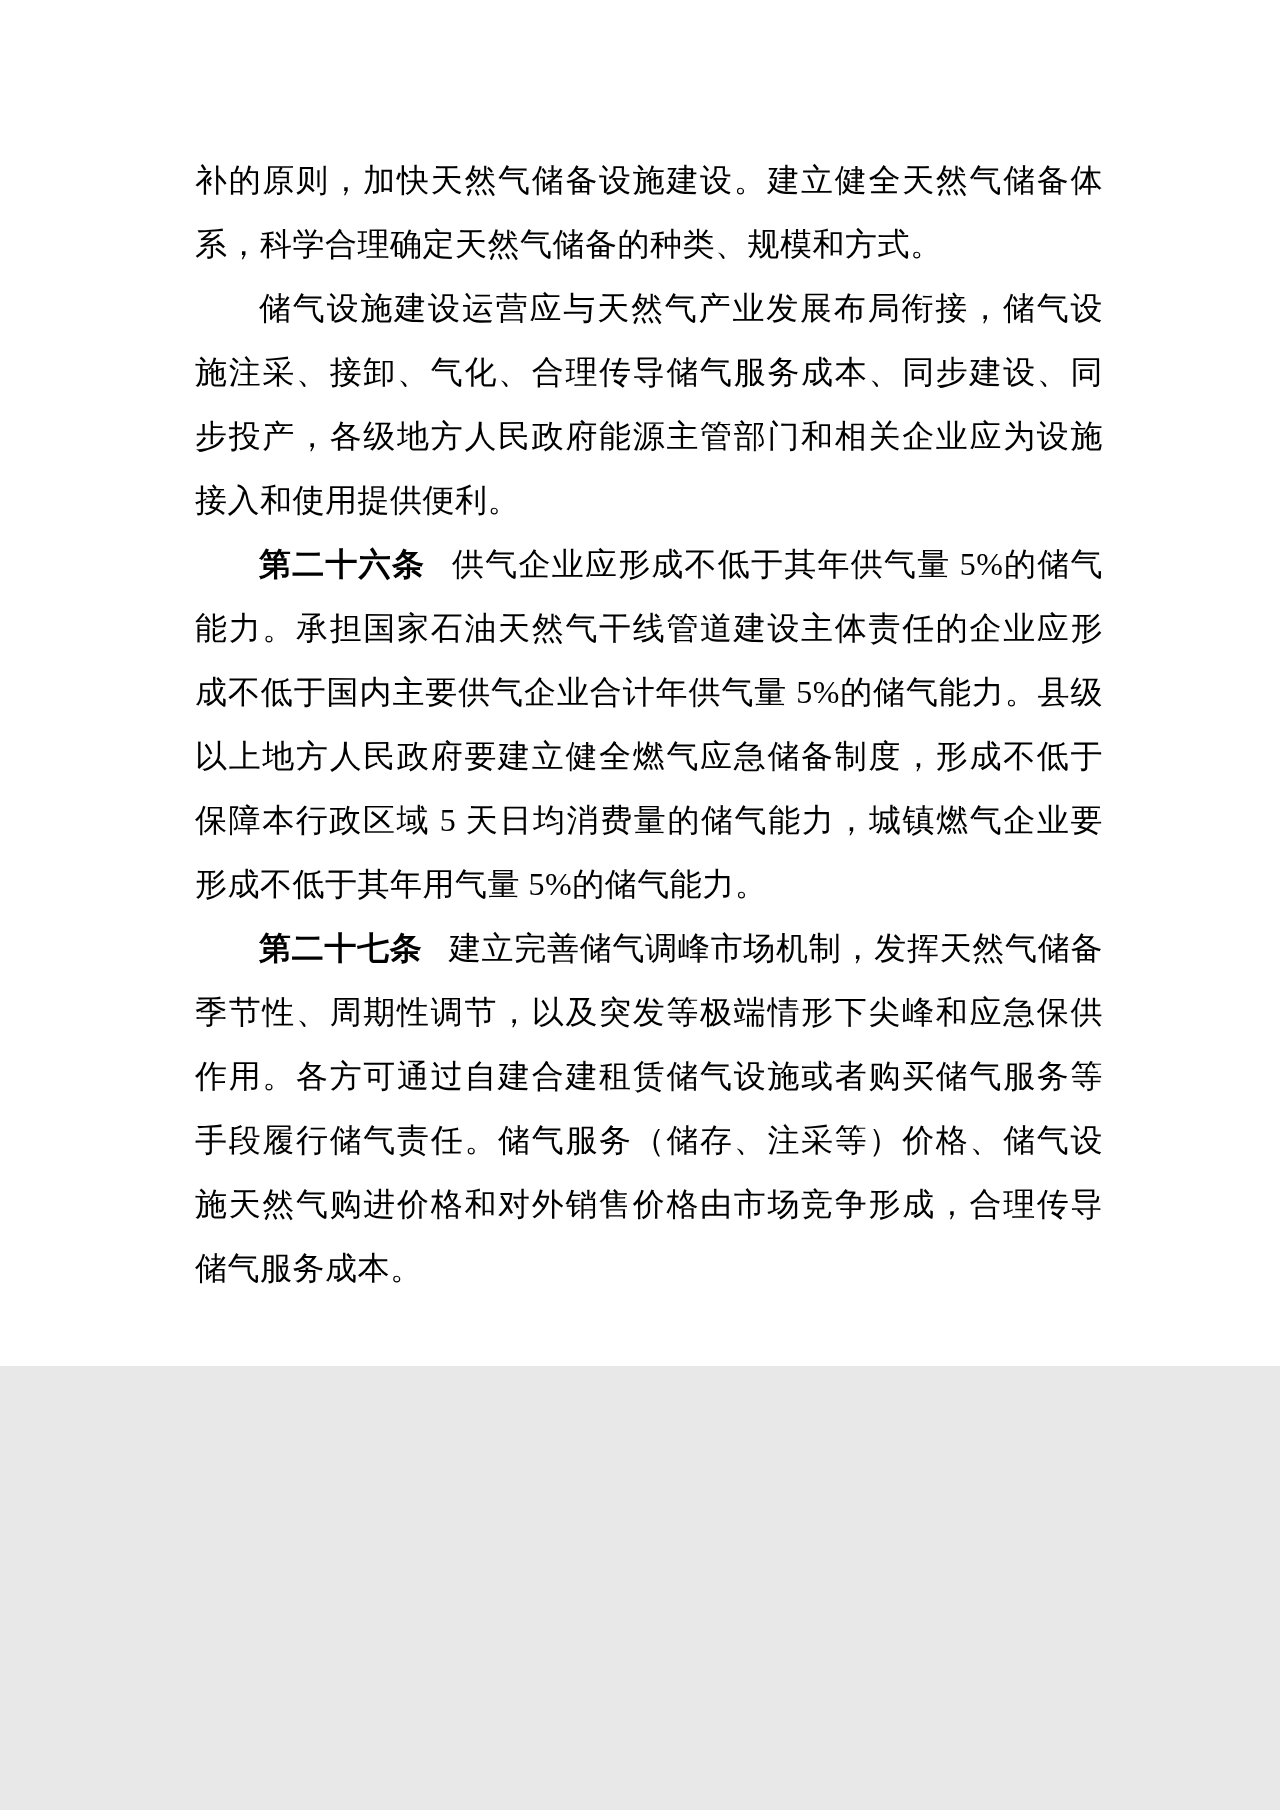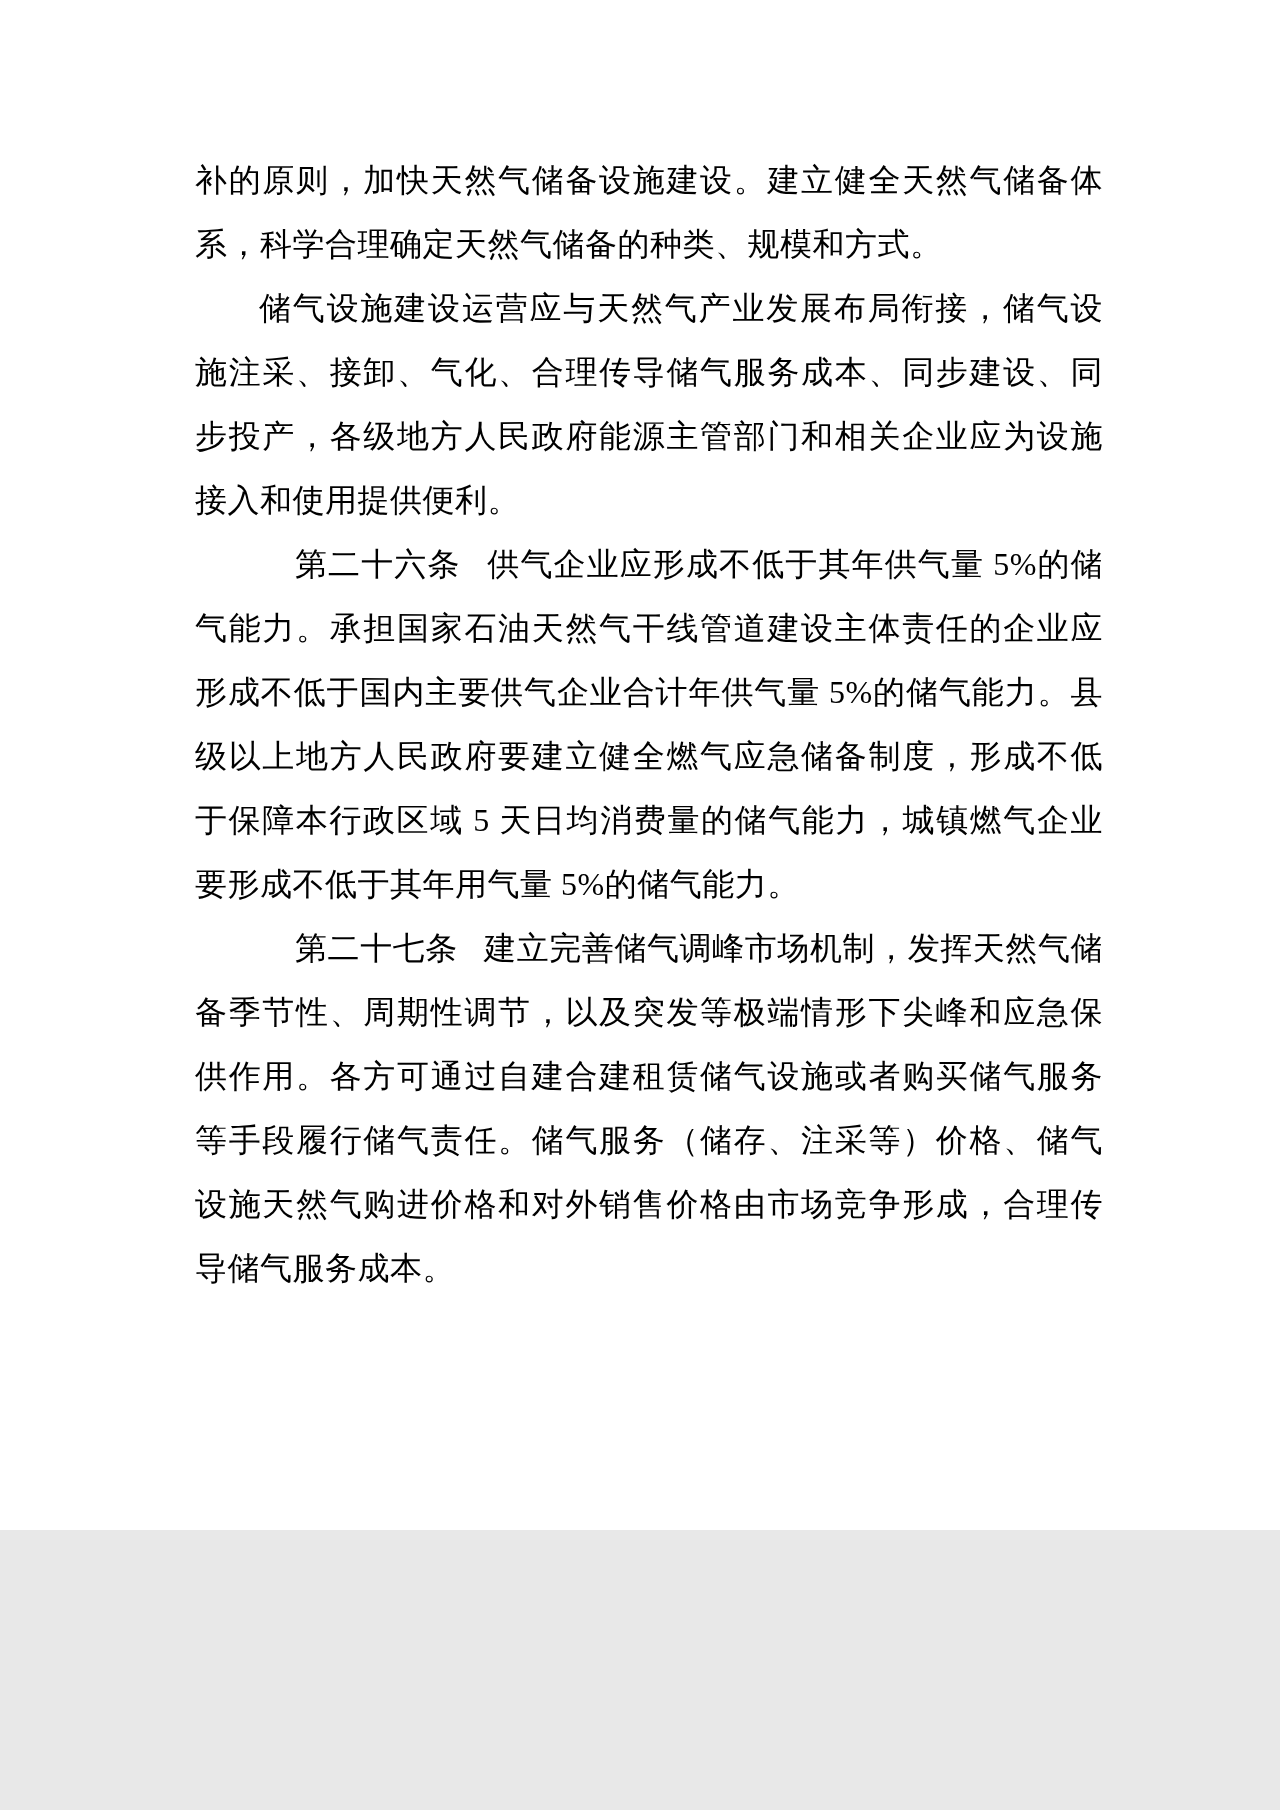--- a/index.html
+++ b/index.html
@@ -3,21 +3,21 @@
 <meta charset="utf-8">
 <style>
   html, body {
     margin: 0;
     padding: 0;
     background: #e8e8e8;
   }
   .page {
     position: relative;
     width: 1280px;
-    height: 1530px;
+    height: 1366px;
     margin: 0 auto;
     background: #ffffff;
     font-family: "Liberation Serif", serif;
     color: #000000;
     overflow: hidden;
   }
   .content {
     position: absolute;
     left: 195px;
     top: 148px;
@@ -28,23 +28,22 @@
     padding: 0;
     font-size: 32px;
     line-height: 64px;
     text-align: justify;
     letter-spacing: 0.5px;
   }
   .para.indent {
     text-indent: 2em;
   }
   .lead {
-    font-weight: normal;
+    font-weight: bold;
     margin-right: 0.55em;
-    margin-left: 36px;
   }
   .page-number {
     position: absolute;
     top: 1662px;
     left: 0;
     width: 100%;
     font-size: 30px;
     line-height: 40px;
   }
 </style>

